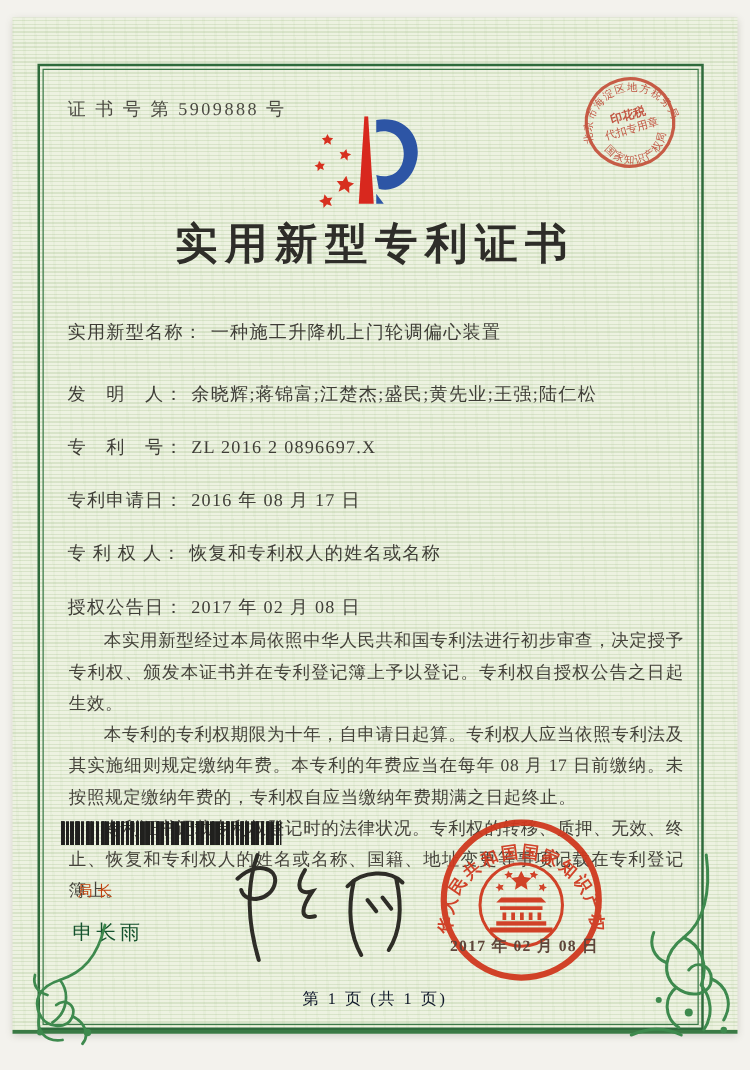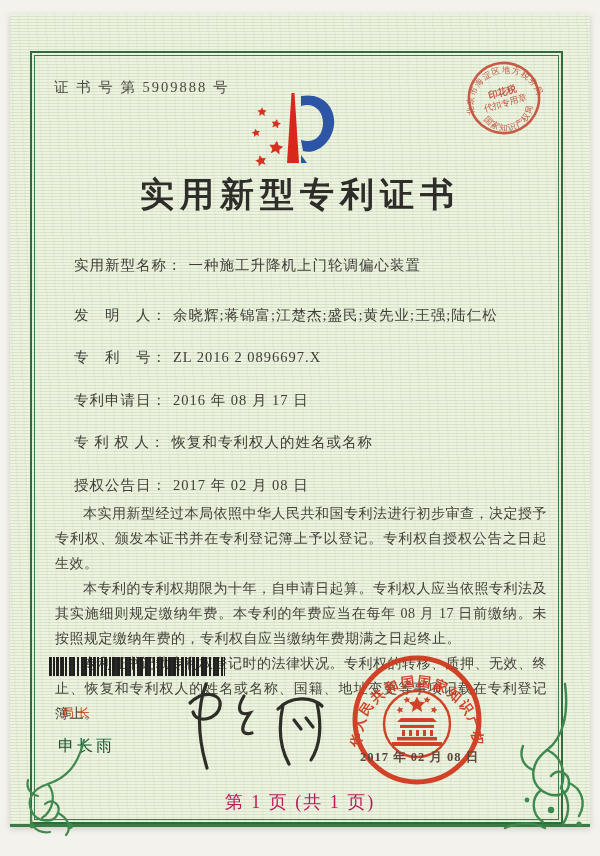--- a/index.html
+++ b/index.html
@@ -33,21 +33,21 @@
   }
   .logo{position:absolute;left:240px;top:79px;}
   .tax-stamp{position:absolute;left:450px;top:40px;transform:rotate(-16deg);opacity:.92;}
   .title{
     position:absolute;left:0;top:158px;width:100%;
     text-align:center;font-size:34px;font-weight:bold;color:#2e2d29;
     letter-spacing:6px;
   }
   .field{
     position:absolute;left:44px;width:500px;
-    font-size:14.5px;color:#3f3e37;letter-spacing:1px;white-space:nowrap;margin-left:20px;
+    font-size:14.5px;color:#3f3e37;letter-spacing:1px;white-space:nowrap;
   }
   .field .flabel{margin-right:6px;}
   .paras{
     position:absolute;left:45px;top:487px;width:492px;
     font-size:14px;line-height:25px;color:#45433b;letter-spacing:.5px;
     text-align:justify;
   }
   .paras p{margin:0;text-indent:2em;}
   .barcode{
     position:absolute;left:39px;top:643px;width:176px;height:19px;
@@ -59,21 +59,21 @@
   .director-label{position:absolute;left:52px;top:691px;font-size:12px;color:#c2410c;letter-spacing:4px;}
   .director-name{position:absolute;left:48px;top:722px;font-size:16px;color:#14532d;letter-spacing:3px;text-align:right;}
   .signature{position:absolute;left:172px;top:662px;}
   .gov-seal{position:absolute;left:337px;top:636px;opacity:.95;}
   .issue-date{
     position:absolute;left:350px;top:735px;width:130px;
     font-size:12.5px;font-weight:bold;color:#5e453a;letter-spacing:1px;white-space:nowrap;
   }
   .page-footer{
     position:absolute;left:0;top:776px;width:100%;text-align:center;
-    font-size:18px;color:#be185d;letter-spacing:2px;
+    font-size:13px;color:#0f172a;letter-spacing:2px;
   }
   .orn{position:absolute;}
   .orn-left{left:8px;top:724px;}
   .orn-right{left:493px;top:668px;}
   .seal-arc-text{font-size:13.5px;font-weight:bold;fill:#cf3a20;letter-spacing:2px;}
   .tax-arc-text{font-size:8.4px;fill:#bf4936;letter-spacing:1px;}
 </style>
 </head>
 <body>
 

